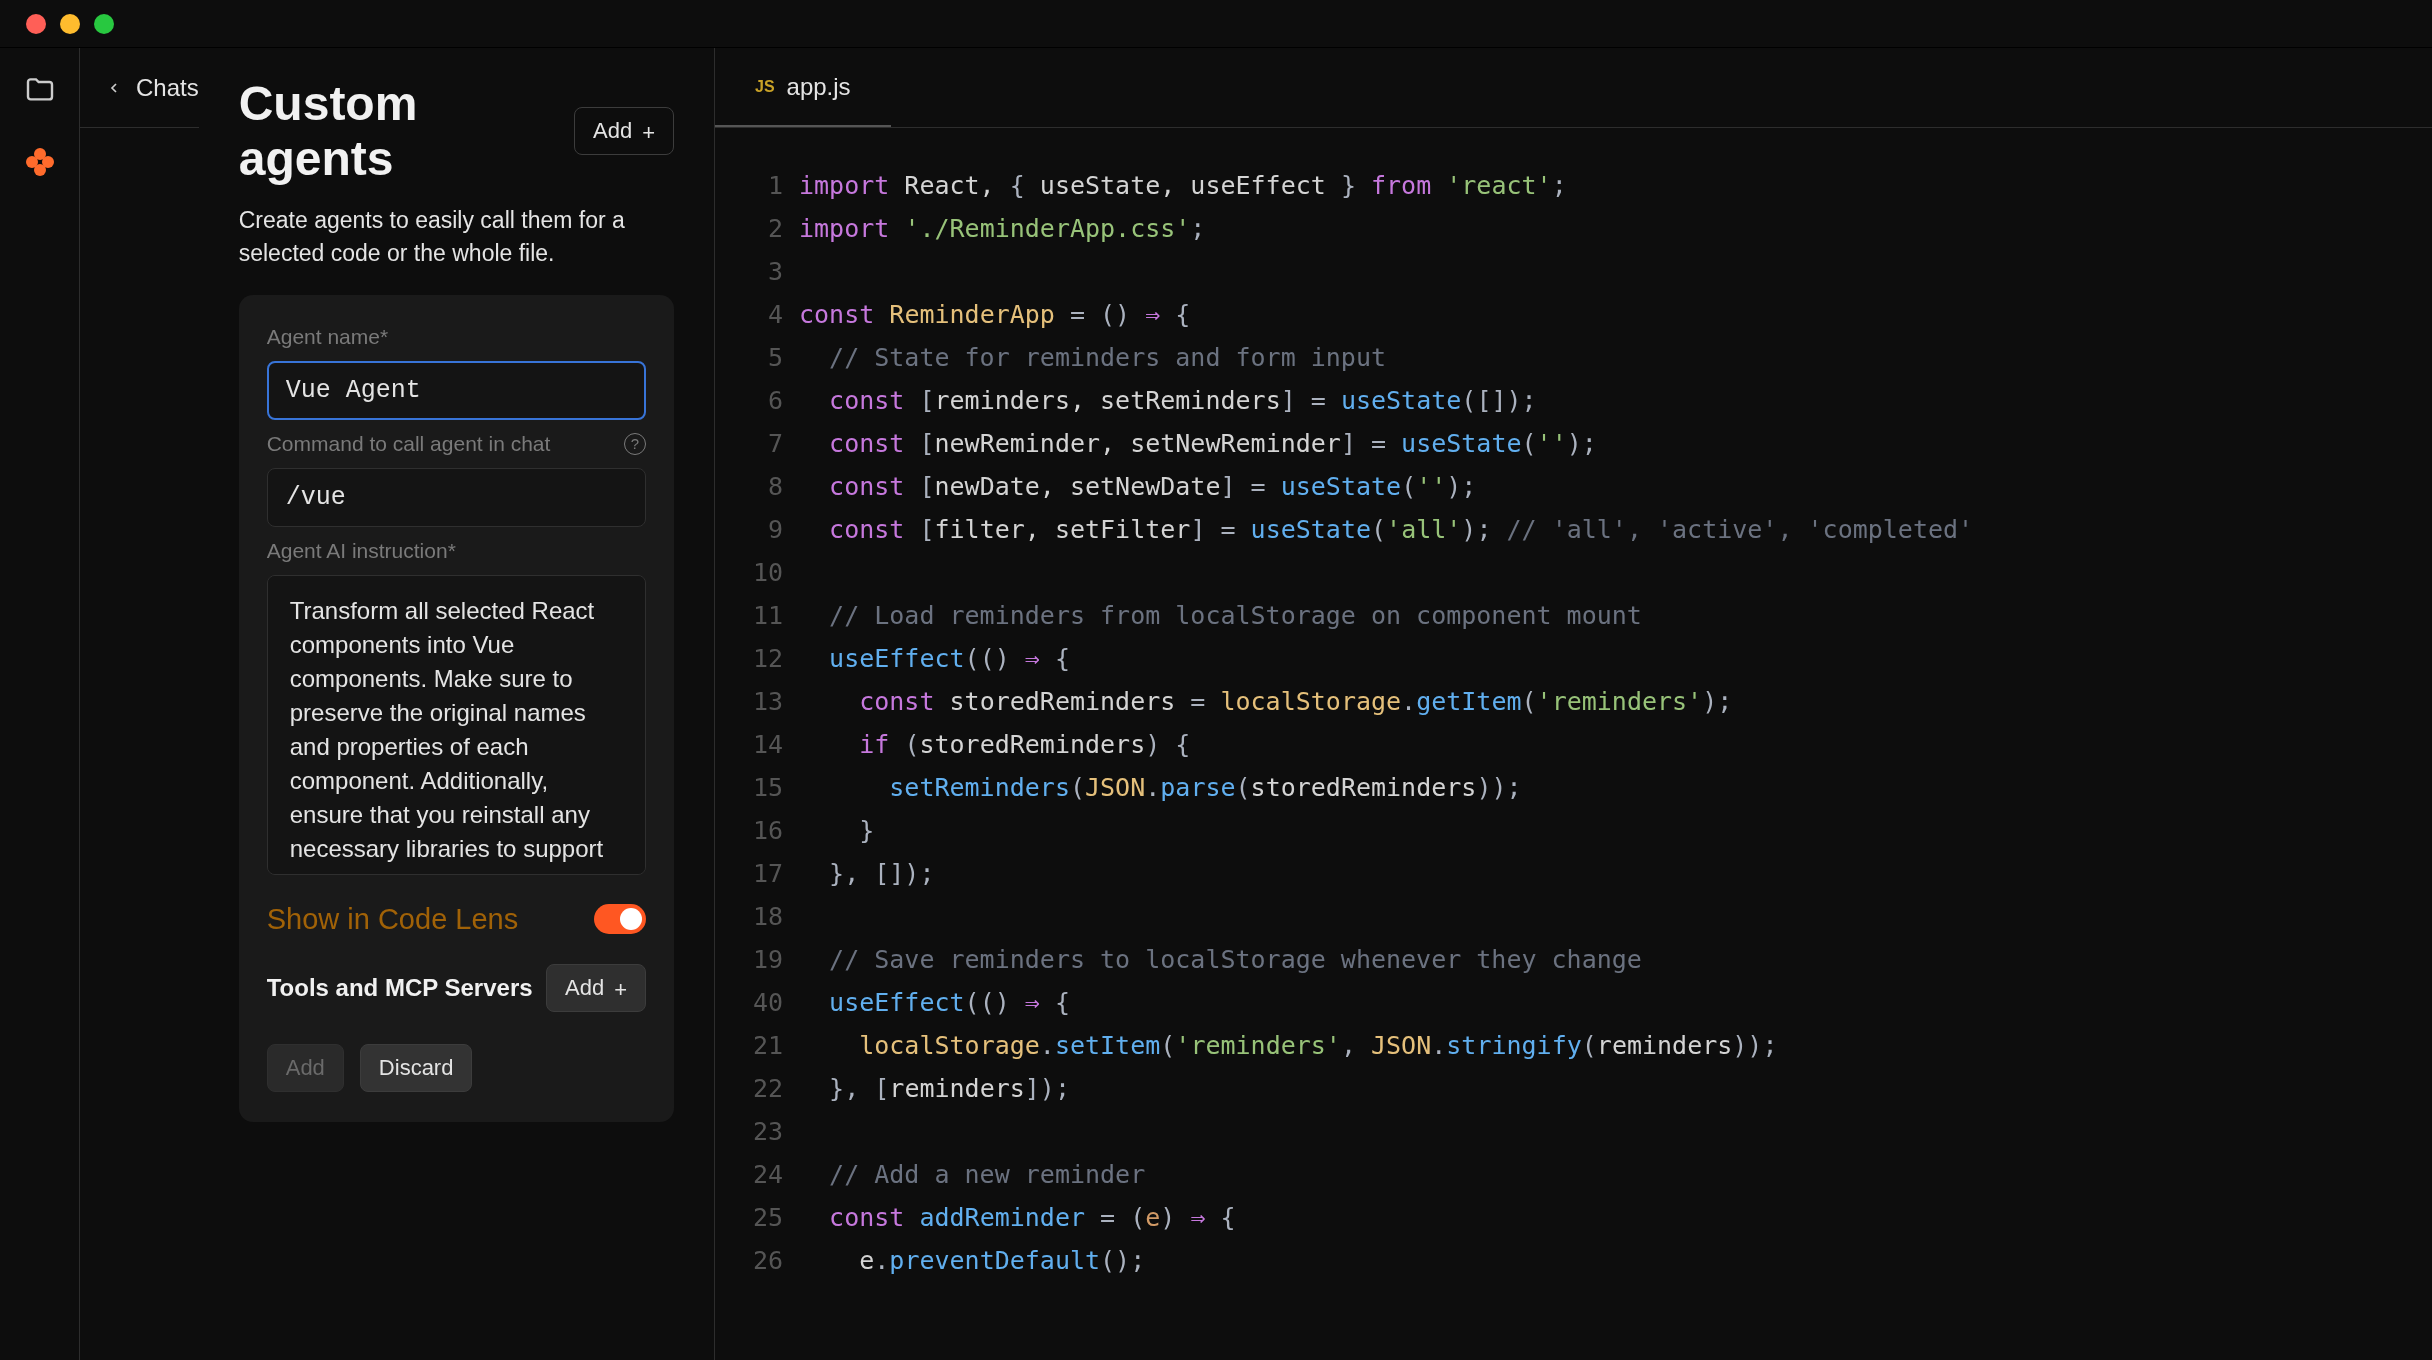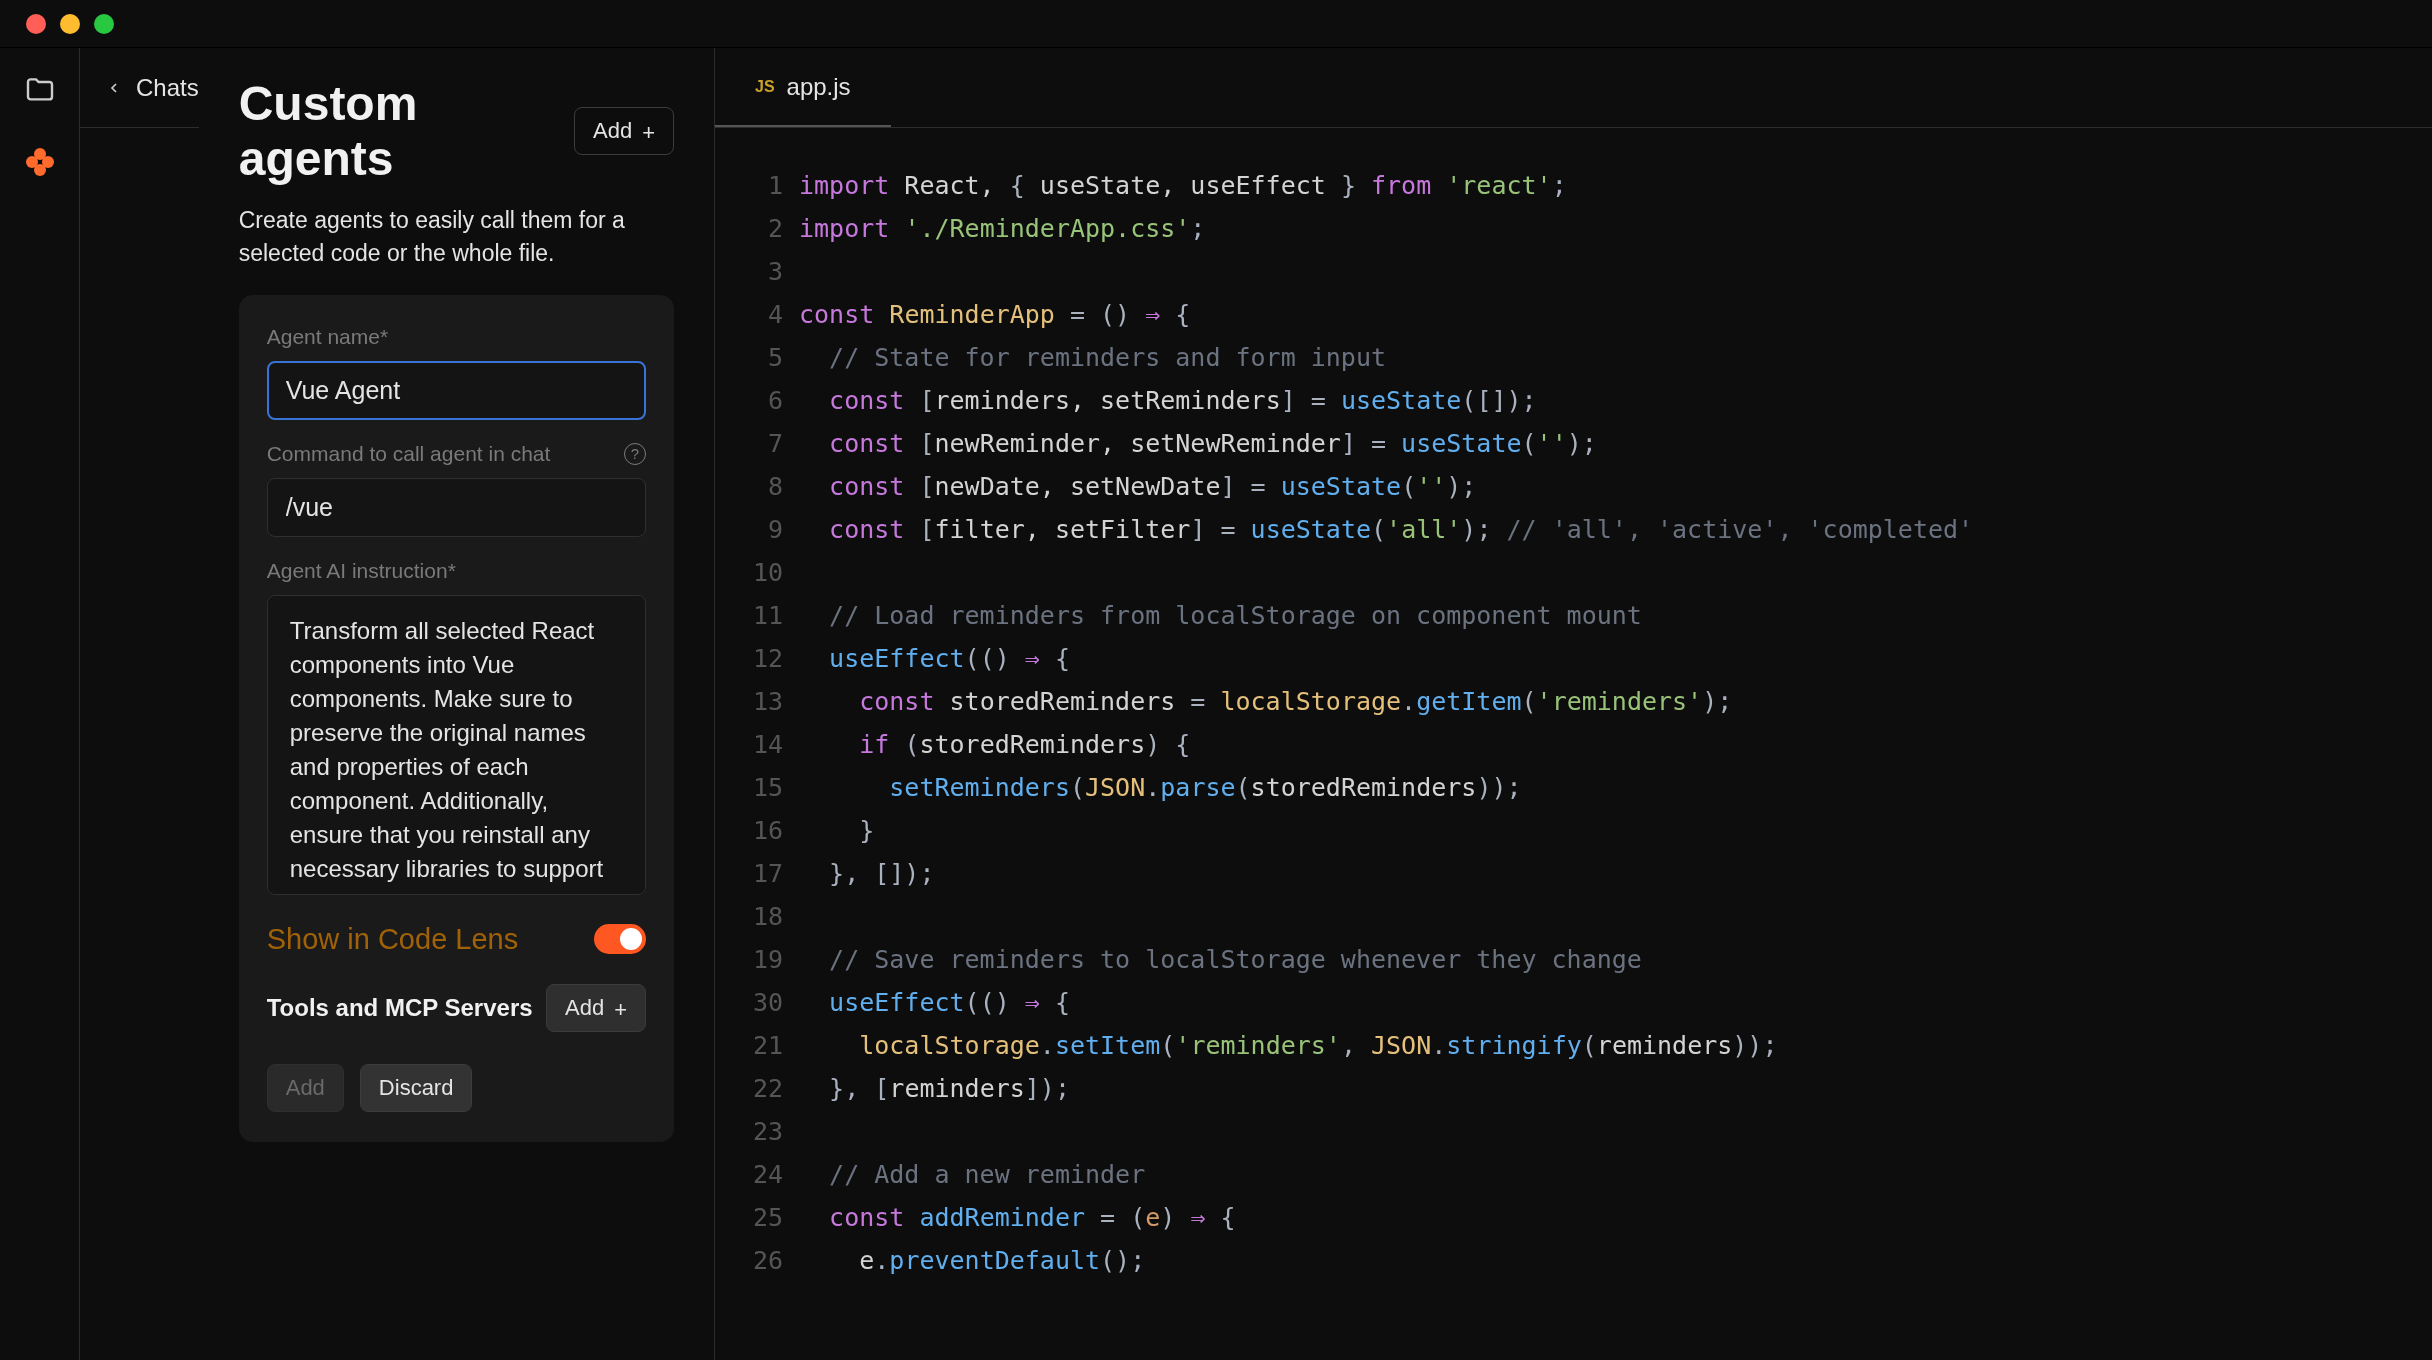--- a/index.html
+++ b/index.html
@@ -156,22 +156,22 @@
 
   .text-input {
     width: 100%;
     background: #141414;
     border: 1px solid #2f2f2f;
     border-radius: 8px;
     padding: 14px 18px;
     font-size: 25px;
     color: #e4e4e4;
     outline: none;
-    margin-bottom: 22px;
-    font-family: Liberation Sans, sans-serif;
+    margin-bottom: 12px;
+    font-family: Liberation Mono, monospace;
   }
   .text-input.focused {
     border: 2px solid #3874d8;
     padding: 13px 17px;
   }
   .text-input::placeholder {
     color: #6a6a6a;
   }
 
   .textarea {
@@ -413,21 +413,21 @@
           <div>10</div>
           <div>11</div>
           <div>12</div>
           <div>13</div>
           <div>14</div>
           <div>15</div>
           <div>16</div>
           <div>17</div>
           <div>18</div>
           <div>19</div>
-          <div>30</div>
+          <div>40</div>
           <div>21</div>
           <div>22</div>
           <div>23</div>
           <div>24</div>
           <div>25</div>
           <div>26</div>
         </div>
       <div class="code-lines" id="code-lines">
           <div><span class="tok-keyword">import</span><span class="tok-default"> React, </span><span class="tok-punct">{ </span><span class="tok-default">useState, useEffect </span><span class="tok-punct">} </span><span class="tok-keyword">from</span><span class="tok-default"> </span><span class="tok-string">'react'</span><span class="tok-punct">;</span></div>
           <div><span class="tok-keyword">import</span><span class="tok-default"> </span><span class="tok-string">'./ReminderApp.css'</span><span class="tok-punct">;</span></div>

